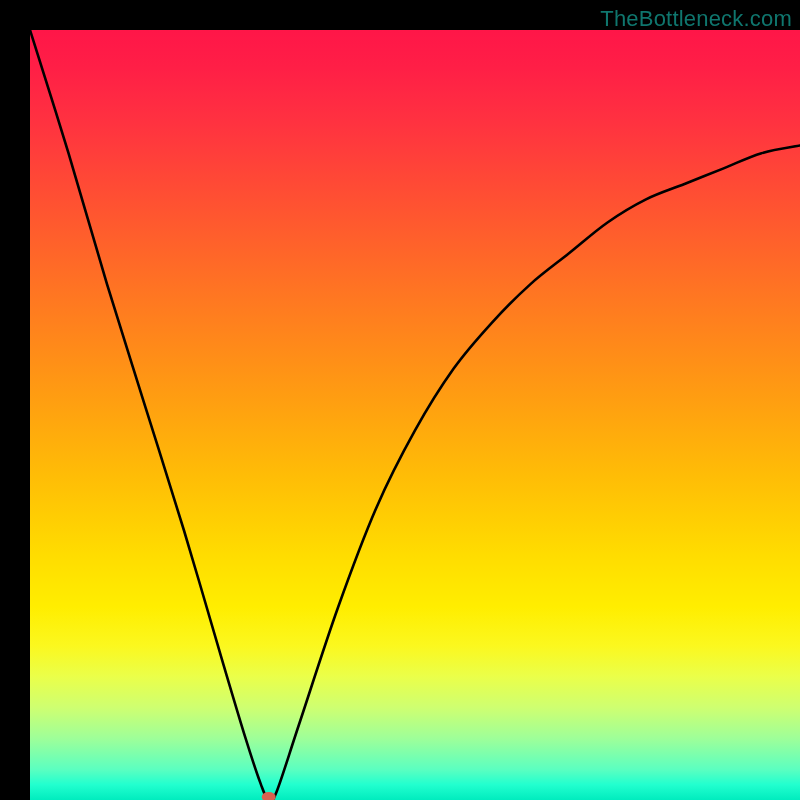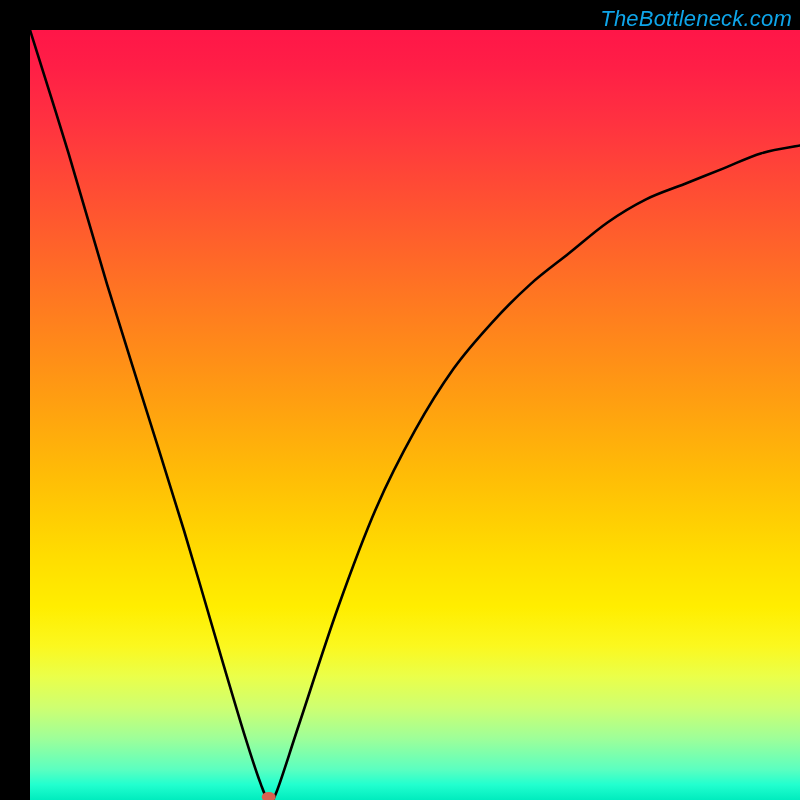--- a/index.html
+++ b/index.html
@@ -39,26 +39,25 @@
       #9eff99 92%,
       #5cffc0 96%,
       #22ffcf 98%,
       #00ecbe 100%
     );
   }
   .watermark {
     position: absolute;
     top: 6px;
     right: 8px;
-    color: #0ea5e9;
+    color: #0f766e;
     font-size: 22px;
     font-weight: 500;
     letter-spacing: 0.2px;
     user-select: none;
-    font-style: italic;
   }
   svg.curve {
     position: absolute;
     left: 0;
     top: 0;
     width: 770px;
     height: 770px;
   }
 </style>
 </head>

